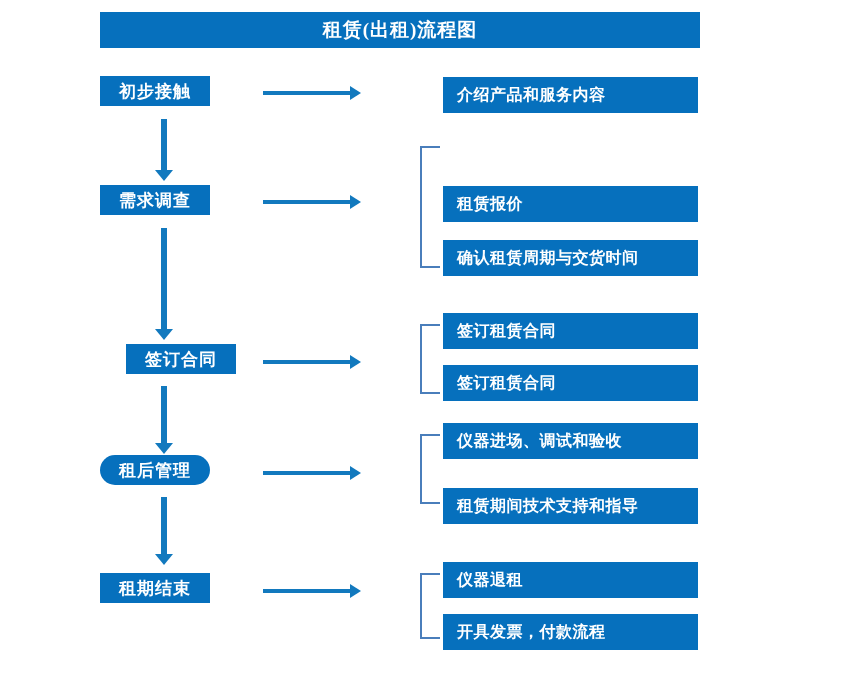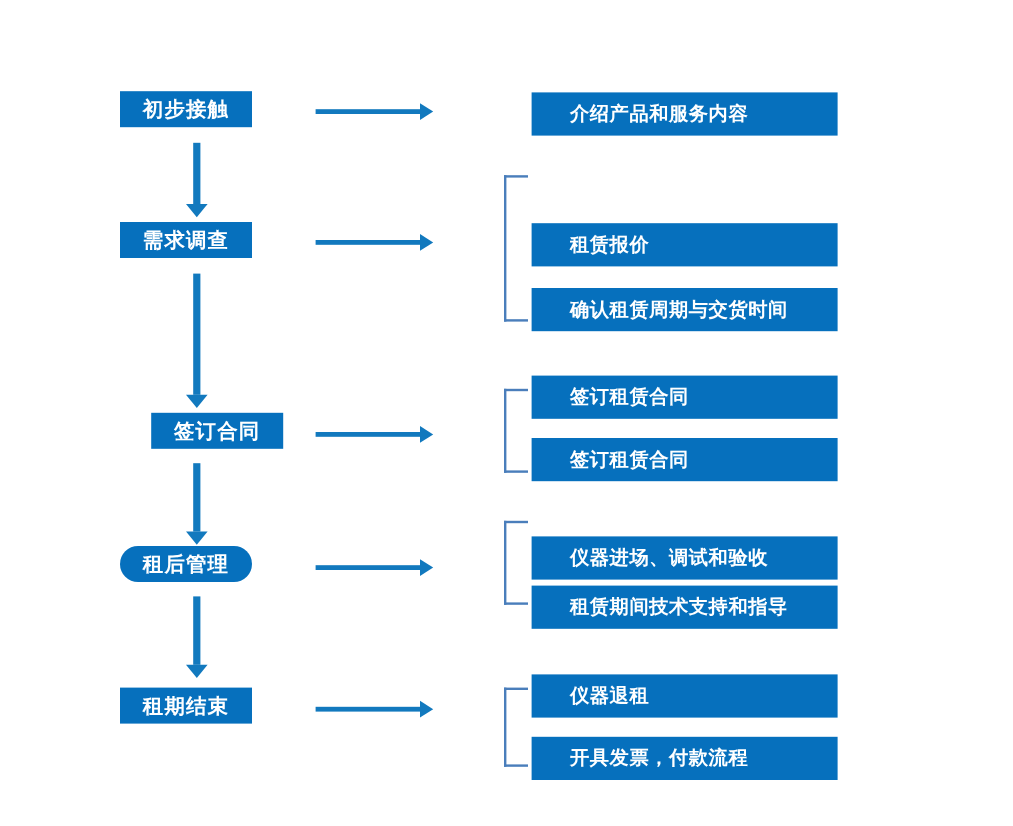--- a/index.html
+++ b/index.html
@@ -57,21 +57,21 @@
   .detail-box {
     position: absolute;
     left: 443px;
     width: 255px;
     height: 36px;
     background: #0670BD;
     color: #ffffff;
     display: flex;
     align-items: center;
     justify-content: flex-start;
-    padding-left: 32px;
+    padding-left: 14px;
     box-sizing: border-box;
     font-size: 16px;
     font-weight: bold;
     letter-spacing: 0.5px;
     white-space: nowrap;
   }
 
   
   .v-arrow {
     position: absolute;
@@ -125,20 +125,21 @@
     border-top: 2px solid #4A7EBB;
     border-bottom: 2px solid #4A7EBB;
     box-sizing: border-box;
   }
 </style>
 </head>
 <body>
 
 <div id="flow-root">
 
+  <div class="title-bar">租赁(出租)流程图</div>
 
   <div class="stage-box" style="top:76px;">初步接触</div>
 
   <div class="h-arrow" style="left:263px; top:85px; width:98px;">
     <div class="shaft" style="width:88px;"></div>
     <div class="head" style="left:87px;"></div>
   </div>
 
   <div class="detail-box" style="top:77px;">介绍产品和服务内容</div>
 
@@ -183,21 +184,21 @@
 
   <div class="stage-box" style="top:455px;border-radius:15px;">租后管理</div>
 
   <div class="h-arrow" style="left:263px; top:465px; width:98px;">
     <div class="shaft" style="width:88px;"></div>
     <div class="head" style="left:87px;"></div>
   </div>
 
   <div class="bracket" style="top:434px; height:70px;"></div>
 
-  <div class="detail-box" style="top:423px;margin-top:24px;">仪器进场、调试和验收</div>
+  <div class="detail-box" style="top:423px;">仪器进场、调试和验收</div>
   <div class="detail-box" style="top:488px;">租赁期间技术支持和指导</div>
 
   <div class="v-arrow" style="left:153px; top:497px; height:68px;">
     <div class="shaft" style="height:57px;"></div>
     <div class="head" style="top:57px;"></div>
   </div>
 
   <div class="stage-box" style="top:573px;">租期结束</div>
 
   <div class="h-arrow" style="left:263px; top:583px; width:98px;">

